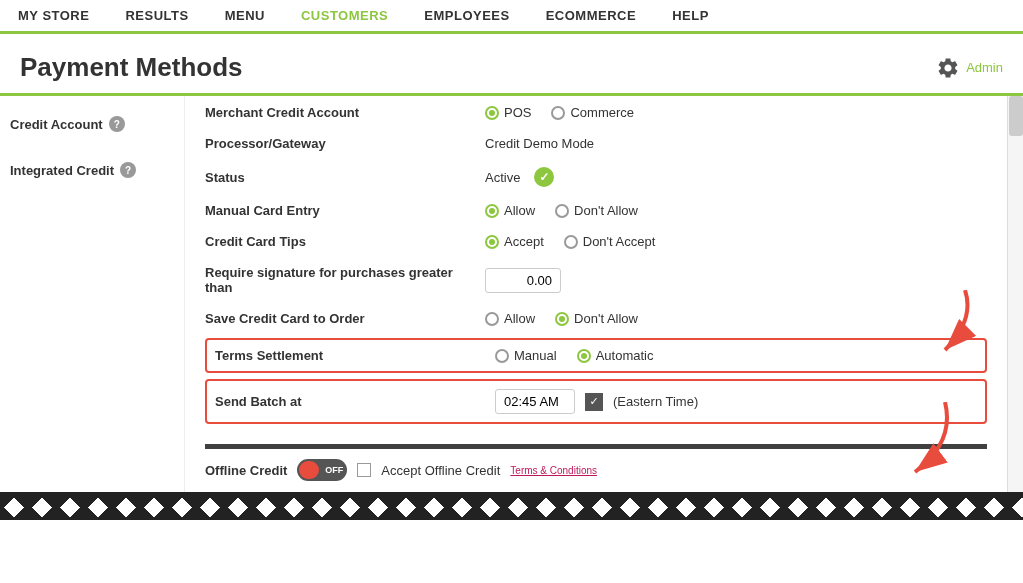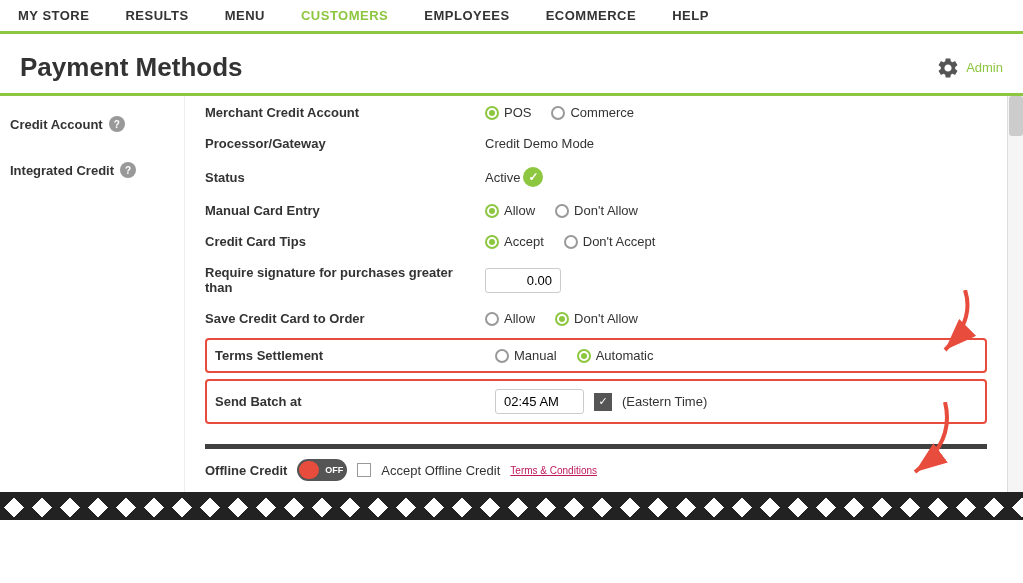--- a/index.html
+++ b/index.html
@@ -162,21 +162,21 @@
       transform: translate(-50%, -50%);
     }
     .radio-btn.unselected {
       border-color: #999;
     }
 
     
     .status-active {
       display: flex;
       align-items: center;
-      gap: 3px;
+      gap: 14px;
       font-size: 13px;
     }
     .check-circle {
       width: 20px;
       height: 20px;
       background: #8dc63f;
       border-radius: 50%;
       display: flex;
       align-items: center;
       justify-content: center;
@@ -207,21 +207,21 @@
     
     .send-batch-row {
       display: flex;
       align-items: center;
       gap: 10px;
     }
     .time-input {
       border: 1px solid #ccc;
       padding: 4px 8px;
       font-size: 13px;
-      width: 89px;
+      width: 80px;
       border-radius: 3px;
     }
     .time-checkbox {
       width: 18px;
       height: 18px;
       border: 1px solid #555;
       background: #555;
       display: flex;
       align-items: center;
       justify-content: center;

